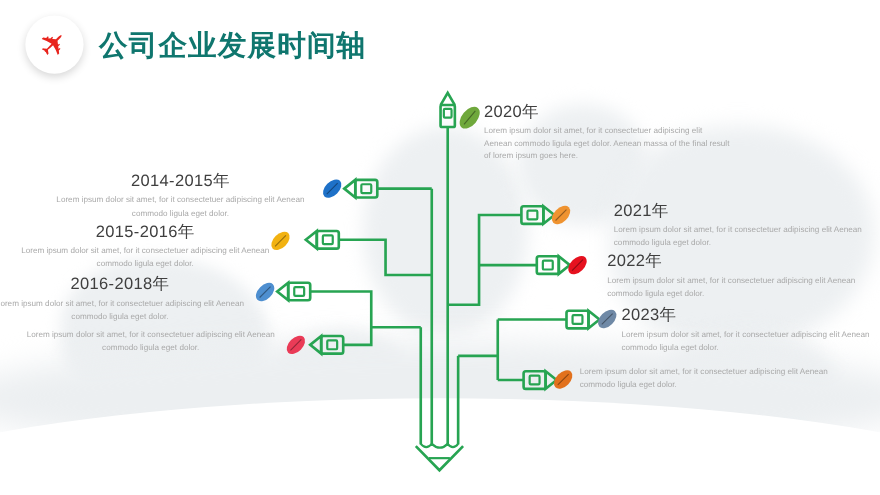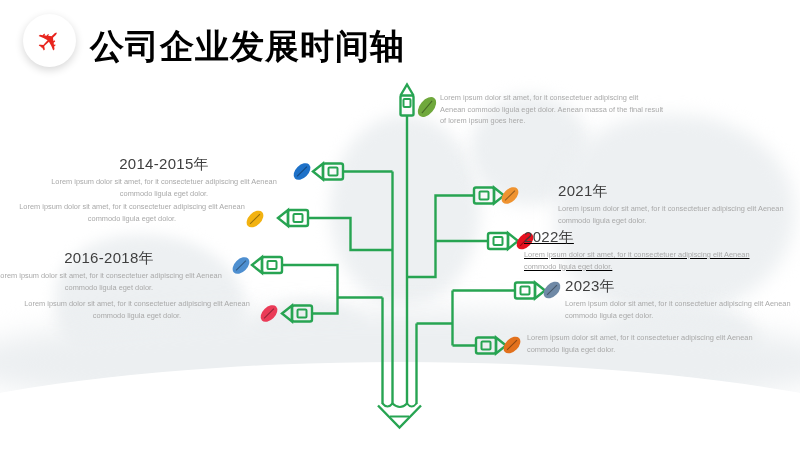--- a/index.html
+++ b/index.html
@@ -16,40 +16,40 @@
   .b6{left:600px;top:300px;width:160px;height:90px;border-radius:50%;filter:blur(8px);}
   .b7{left:-40px;top:310px;width:880px;height:105px;border-radius:50%;background:#eceff1;filter:blur(14px);}
   .dome{position:absolute;left:-220px;top:362px;width:1240px;height:262px;border-radius:50%;
         background:#ffffff;z-index:2;}
 
   
   .logo-circle{position:absolute;left:23px;top:14px;width:53px;height:53px;border-radius:50%;
         background:#fff;box-shadow:0 3px 8px rgba(0,0,0,.16);z-index:4;
         display:flex;align-items:center;justify-content:center;}
   .plane{color:#e8241d;font-size:30px;transform:rotate(-45deg);line-height:1;}
-  .page-title{position:absolute;left:90px;top:24px;font-size:34px;font-weight:bold;
-        color:#000000;letter-spacing:1px;z-index:4;}
+  .page-title{position:absolute;left:90px;top:24px;font-size:26px;font-weight:bold;
+        color:#0f766e;letter-spacing:1px;z-index:4;}
 
   
   svg.wire{position:absolute;left:0;top:0;z-index:3;}
   .ln{fill:none;stroke:#27a452;stroke-width:2.4;stroke-linejoin:miter;}
   .thin{stroke-width:2;}
 
   
   .ms{position:absolute;z-index:4;}
   .ms .year{font-size:15px;color:#3f3f3f;margin-bottom:2px;letter-spacing:.3px;}
   .ms .desc{font-size:7.4px;line-height:11.5px;color:#a9a9a9;}
   .ms.left{text-align:center;}
   .m2014{right:516px;top:155px;width:240px;}
   .m2015{right:548px;top:201px;width:240px;}
   .m2016{right:571px;top:249px;width:240px;}
   .m2019{right:543px;top:298px;width:240px;}
   .m2020{left:440px;top:92px;width:225px;}
   .m2021{left:558px;top:182px;width:245px;}
-  .m2022{left:524px;top:228px;width:245px;text-decoration:underline;}
+  .m2022{left:552px;top:228px;width:245px;}
   .m2023{left:565px;top:277px;width:235px;}
   .m2024{left:527px;top:332px;width:245px;}
 </style>
 </head>
 <body>
 
 <div class="slide">
 
   <div class="blob b1"></div>
   <div class="blob b2"></div>
@@ -172,30 +172,32 @@
       <ellipse cx="512" cy="345" rx="10" ry="6.3" fill="#e2711d"></ellipse>
       <line x1="505" y1="345" x2="519" y2="345" stroke="rgba(0,0,0,.38)" stroke-width="1"></line>
     </g>
   </svg>
 
   <div class="ms left m2014">
     <div class="year">2014-2015年</div>
     <div class="desc">Lorem ipsum dolor sit amet, for it consectetuer adipiscing elit Aenean commodo ligula eget dolor.</div>
   </div>
   <div class="ms left m2015">
+    <div class="year">2015-2016年</div>
     <div class="desc">Lorem ipsum dolor sit amet, for it consectetuer adipiscing elit Aenean commodo ligula eget dolor.</div>
   </div>
   <div class="ms left m2016">
     <div class="year">2016-2018年</div>
     <div class="desc">Lorem ipsum dolor sit amet, for it consectetuer adipiscing elit Aenean commodo ligula eget dolor.</div>
   </div>
   <div class="ms left m2019">
     <div class="desc">Lorem ipsum dolor sit amet, for it consectetuer adipiscing elit Aenean commodo ligula eget dolor.</div>
   </div>
   <div class="ms m2020">
+    <div class="year">2020年</div>
     <div class="desc">Lorem ipsum dolor sit amet, for it consectetuer adipiscing elit Aenean commodo ligula eget dolor. Aenean massa of the final result of lorem ipsum goes here.</div>
   </div>
   <div class="ms m2021">
     <div class="year">2021年</div>
     <div class="desc">Lorem ipsum dolor sit amet, for it consectetuer adipiscing elit Aenean commodo ligula eget dolor.</div>
   </div>
   <div class="ms m2022">
     <div class="year">2022年</div>
     <div class="desc">Lorem ipsum dolor sit amet, for it consectetuer adipiscing elit Aenean commodo ligula eget dolor.</div>
   </div>

